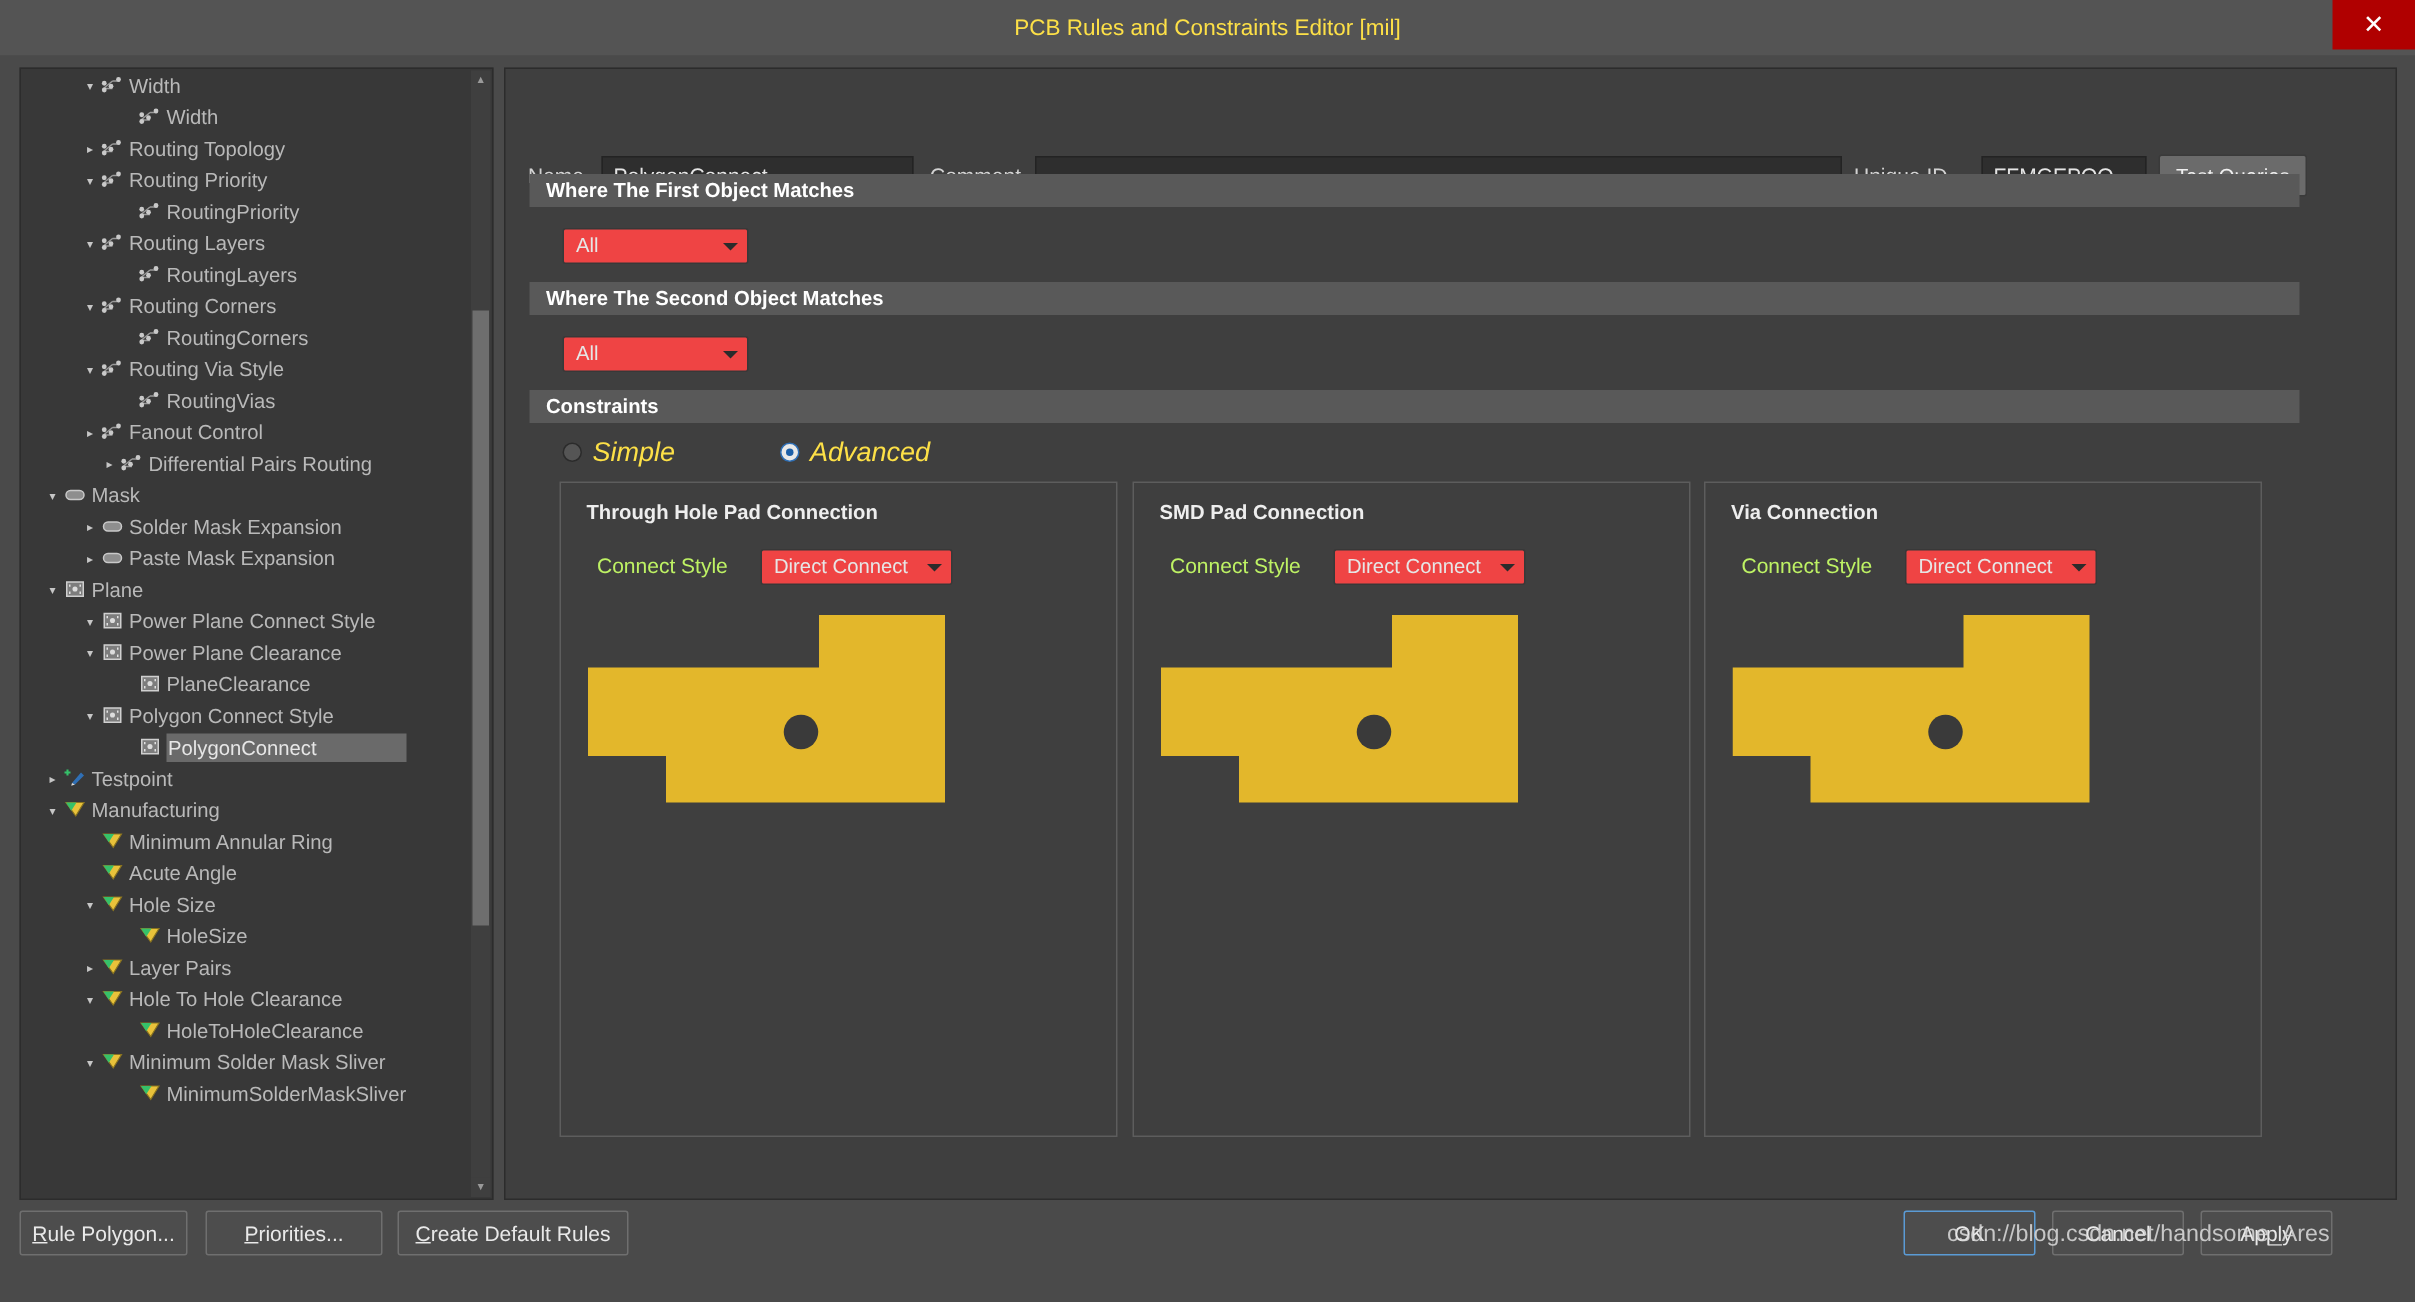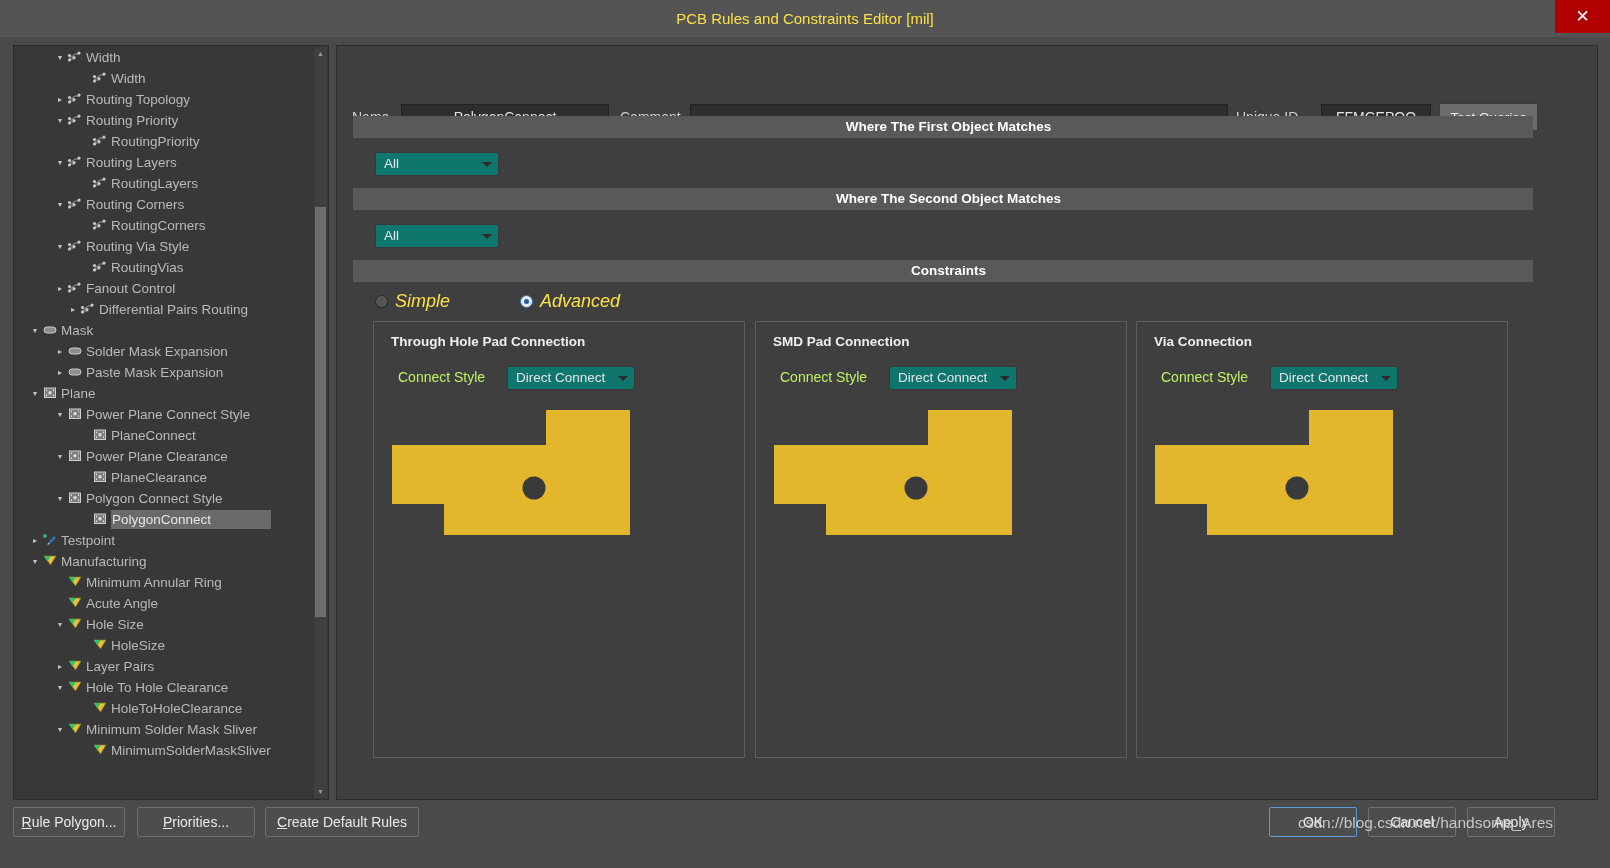--- a/index.html
+++ b/index.html
@@ -81,21 +81,21 @@
   #tree-sb .sb-up { top: 0; }
   #tree-sb .sb-dn { bottom: 0; }
   #tree-sb .sb-thumb {
     position: absolute; left: 1px; top: 160px; width: 11px; height: 410px;
     background: #6e6e6e; cursor: grab;
   }
 
   
   #right-pane {
     position: absolute; left: 336px; top: 8px; width: 1262px; height: 755px;
-    background: #3f3f3f; border: 1px solid #2c2c2c; text-align: center;
+    background: #3f3f3f; border: 1px solid #2c2c2c;
   }
   .fld-label {
     position: absolute; color: #d2d2d2; font-size: 14px; line-height: 20px;
   }
   .txtbox {
     position: absolute; background: #2e2e2e; border: 1px solid #232323;
     color: #e4e4e4; font-size: 14px; padding: 0 7px; line-height: 24px;
     height: 26px; overflow: hidden; white-space: nowrap;
   }
   #name-input  { left: 64px;  top: 58px; width: 208px; }
@@ -117,21 +117,21 @@
     background: #595959; color: #ffffff;
     font-size: 13.5px; font-weight: bold;
     line-height: 22px; padding-left: 11px;
   }
   #sec-first  { top: 70px; }
   #sec-second { top: 142px; }
   #sec-constr { top: 214px; }
 
   
   .combo {
-    position: absolute; background: #0f766e; border: 1px solid #383838;
+    position: absolute; background: #ef4444; border: 1px solid #383838;
     border-radius: 2px; color: #e6e6e6; font-size: 13.5px;
     height: 24px; line-height: 22px; cursor: pointer;
   }
   .combo .cv { position: absolute; left: 8px; top: 0; }
   .combo .carrow {
     position: absolute; right: 6px; top: 9px;
     width: 0; height: 0;
     border-left: 5px solid transparent; border-right: 5px solid transparent;
     border-top: 5px solid #2b2b2b;
   }
@@ -320,25 +320,20 @@
         <div class="tnode" style="padding-left: 14px;"><span class="exp">▾</span><span class="ico"><svg width="17" height="13" viewBox="0 0 17 13">
               <rect x="2.5" y="2" width="11" height="9.5" fill="#7d7d7d" stroke="#cfcfcf" stroke-width="1"></rect>
               <path d="M4.5 3.6 v1.6 M11.5 3.6 v1.6 M4.5 8.4 v1.6 M11.5 8.4 v1.6" stroke="#e2e2e2" stroke-width="1"></path>
               <circle cx="8" cy="6.7" r="1.7" fill="#dcdcdc"></circle>
             </svg></span><span class="lbl">Plane</span></div>
         <div class="tnode" style="padding-left: 39px;"><span class="exp">▾</span><span class="ico"><svg width="17" height="13" viewBox="0 0 17 13">
               <rect x="2.5" y="2" width="11" height="9.5" fill="#7d7d7d" stroke="#cfcfcf" stroke-width="1"></rect>
               <path d="M4.5 3.6 v1.6 M11.5 3.6 v1.6 M4.5 8.4 v1.6 M11.5 8.4 v1.6" stroke="#e2e2e2" stroke-width="1"></path>
               <circle cx="8" cy="6.7" r="1.7" fill="#dcdcdc"></circle>
             </svg></span><span class="lbl">Power Plane Connect Style</span></div>
-        <div class="tnode" style="padding-left: 64px;"><span class="exp"></span><span class="ico"><svg width="17" height="13" viewBox="0 0 17 13">
-              <rect x="2.5" y="2" width="11" height="9.5" fill="#7d7d7d" stroke="#cfcfcf" stroke-width="1"></rect>
-              <path d="M4.5 3.6 v1.6 M11.5 3.6 v1.6 M4.5 8.4 v1.6 M11.5 8.4 v1.6" stroke="#e2e2e2" stroke-width="1"></path>
-              <circle cx="8" cy="6.7" r="1.7" fill="#dcdcdc"></circle>
-            </svg></span><span class="lbl">PlaneConnect</span></div>
         <div class="tnode" style="padding-left: 39px;"><span class="exp">▾</span><span class="ico"><svg width="17" height="13" viewBox="0 0 17 13">
               <rect x="2.5" y="2" width="11" height="9.5" fill="#7d7d7d" stroke="#cfcfcf" stroke-width="1"></rect>
               <path d="M4.5 3.6 v1.6 M11.5 3.6 v1.6 M4.5 8.4 v1.6 M11.5 8.4 v1.6" stroke="#e2e2e2" stroke-width="1"></path>
               <circle cx="8" cy="6.7" r="1.7" fill="#dcdcdc"></circle>
             </svg></span><span class="lbl">Power Plane Clearance</span></div>
         <div class="tnode" style="padding-left: 64px;"><span class="exp"></span><span class="ico"><svg width="17" height="13" viewBox="0 0 17 13">
               <rect x="2.5" y="2" width="11" height="9.5" fill="#7d7d7d" stroke="#cfcfcf" stroke-width="1"></rect>
               <path d="M4.5 3.6 v1.6 M11.5 3.6 v1.6 M4.5 8.4 v1.6 M11.5 8.4 v1.6" stroke="#e2e2e2" stroke-width="1"></path>
               <circle cx="8" cy="6.7" r="1.7" fill="#dcdcdc"></circle>
             </svg></span><span class="lbl">PlaneClearance</span></div>

